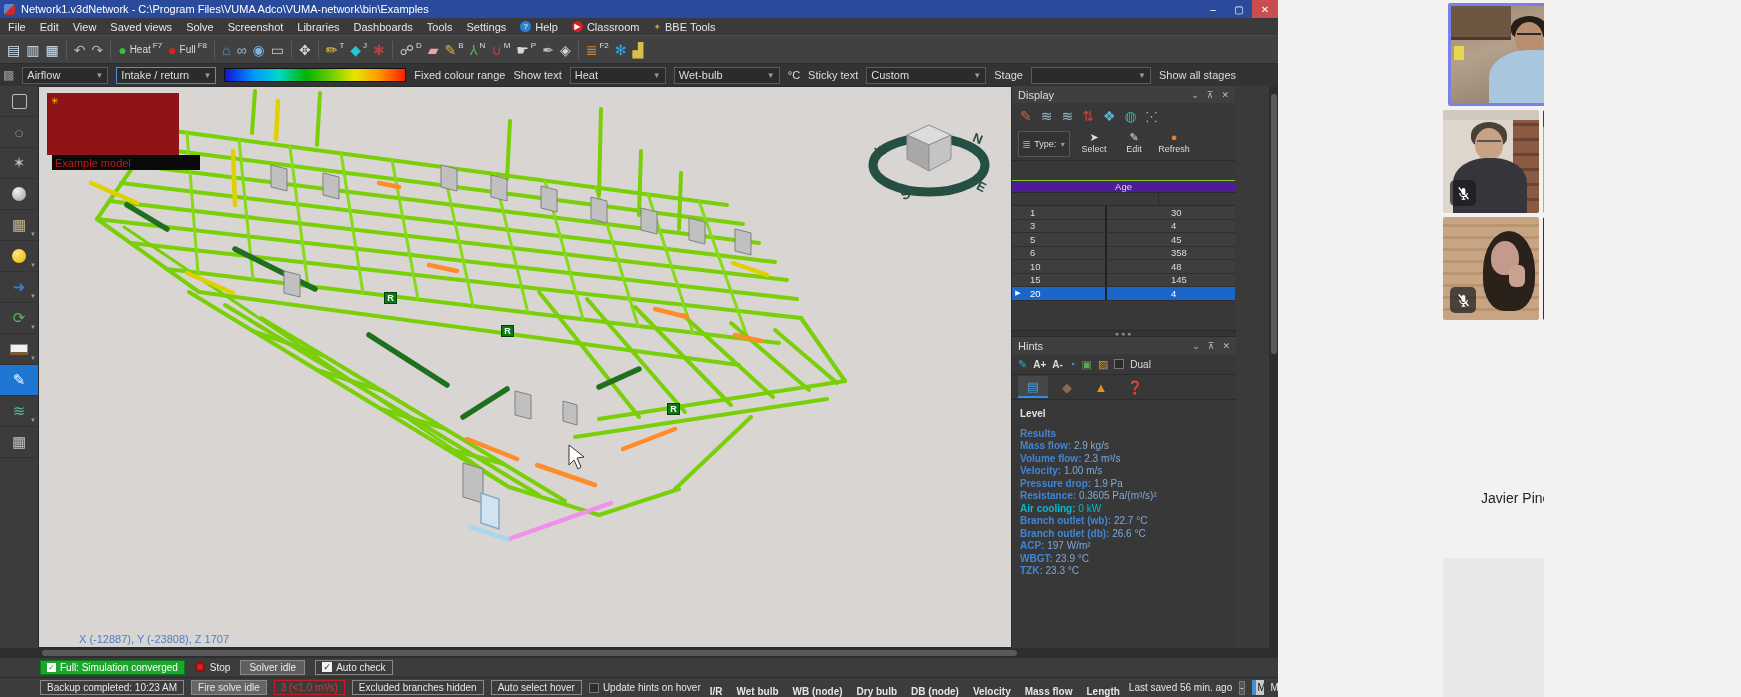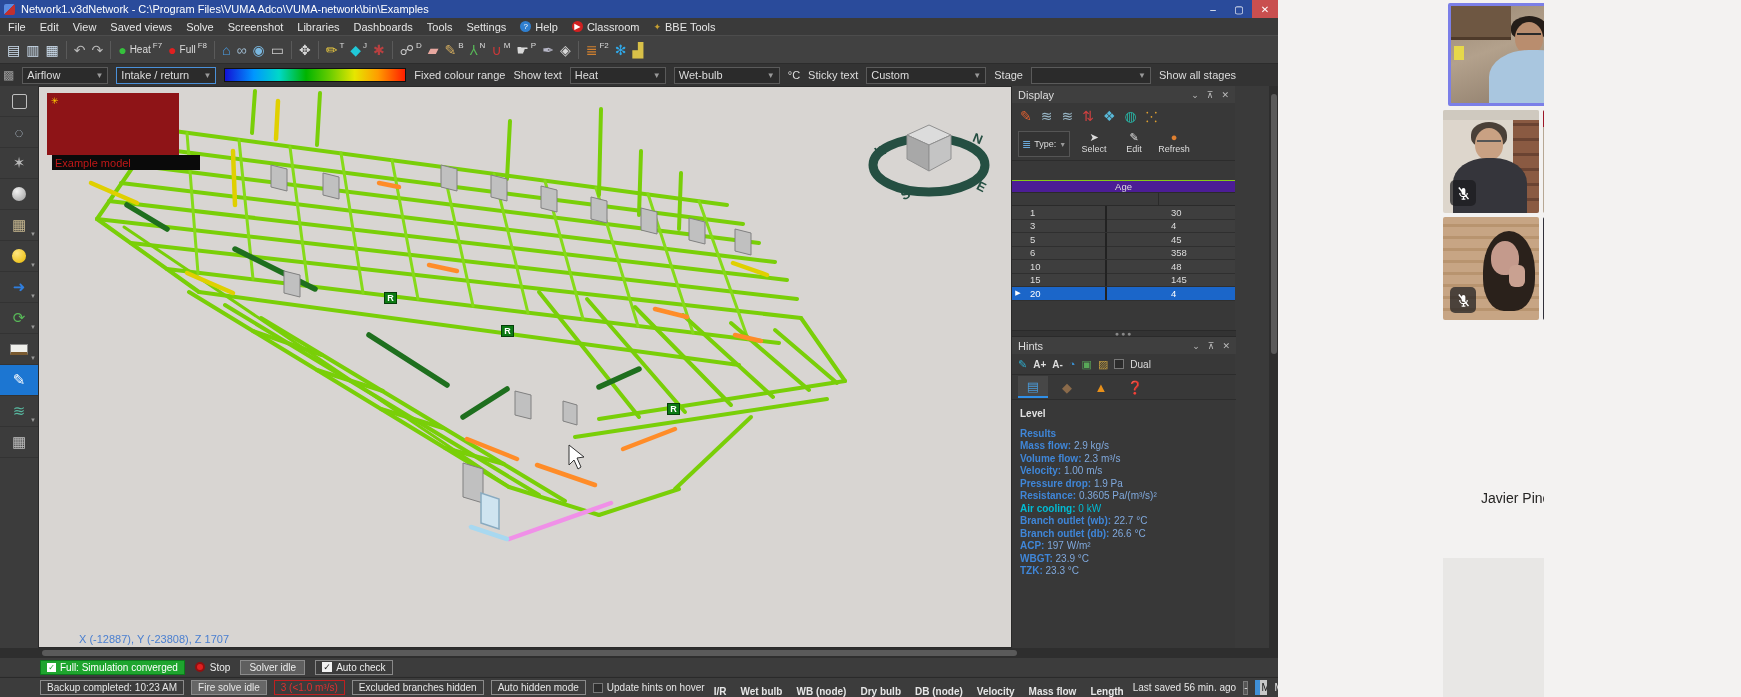--- a/index.html
+++ b/index.html
@@ -750,21 +750,21 @@
         <span class="cb">✓</span>
         <span>Auto check</span>
       </span>
     </div>
 
     <div id="statusbar">
       <span class="sseg">Backup completed: 10:23 AM</span>
       <span class="sseg gray">Fire solve idle</span>
       <span class="sseg warn">3 (&lt;1.0 m³/s)</span>
       <span class="sseg">Excluded branches hidden</span>
-      <span class="sseg">Auto hidden mode</span>
+      <span class="sseg">Auto select hover</span>
       <span style="display:flex;align-items:center;">
         <span class="schk"></span>
         <span>Update hints on hover</span>
       </span>
       <span id="toggle-labels" style="display:flex; gap:10px;margin-top:8px;">
           <span class="stgl">I/R</span>
           <span class="stgl">Wet bulb</span>
           <span class="stgl">WB (node)</span>
           <span class="stgl">Dry bulb</span>
           <span class="stgl">DB (node)</span>

